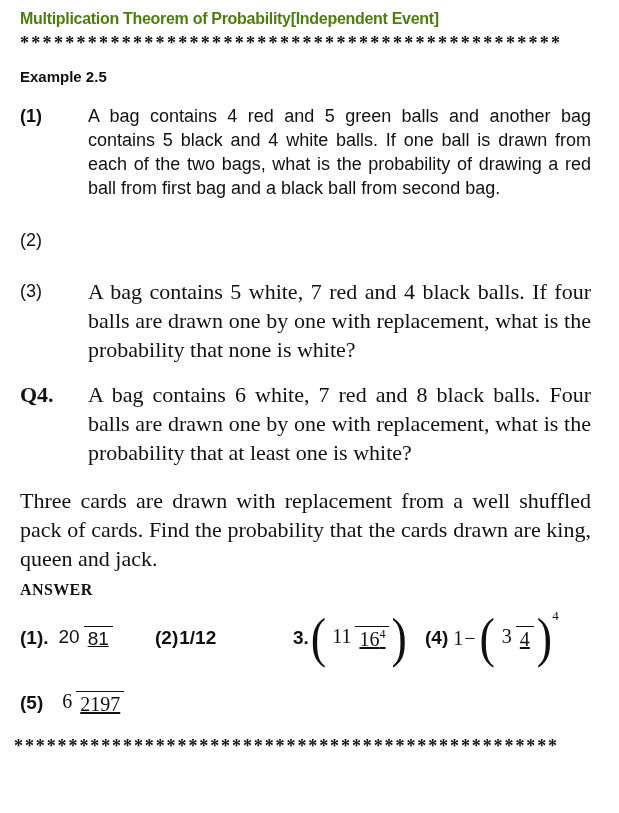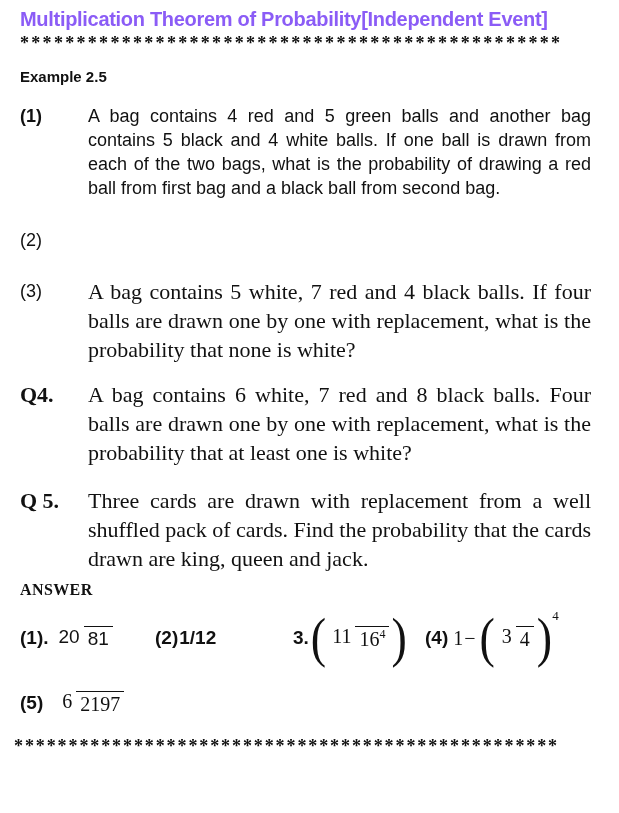--- a/index.html
+++ b/index.html
@@ -11,24 +11,24 @@
     padding: 6px 28px 0 20px;
     background: #ffffff;
     color: #111111;
     font-family: "Liberation Sans", sans-serif;
     overflow: hidden;
   }
   .title {
     margin: 0;
     font-family: "Liberation Sans", sans-serif;
     font-weight: bold;
-    font-size: 20px;
+    font-size: 16px;
     line-height: 26px;
     letter-spacing: -0.3px;
-    color: #8b5cf6;
+    color: #4d7c0f;
     white-space: nowrap;
   }
   .divider {
     font-family: "Liberation Serif", serif;
     font-weight: bold;
     font-size: 18px;
     line-height: 21px;
     letter-spacing: 2.3px;
     white-space: nowrap;
     overflow: hidden;
@@ -65,21 +65,21 @@
   }
   .answers-row { position: relative; height: 70px; margin-top: 1px; }
   .ans { position: absolute; top: 0; height: 70px; display: flex; align-items: center; gap: 6px; }
   .ans-1 { left: 0px; }
   .ans-2 { left: 135px; gap: 1px; }
   .ans-3 { left: 273px; gap: 4px; }
   .ans-4 { left: 405px; gap: 5px; }
   .ans-label { font-family: "Liberation Sans", sans-serif; font-weight: bold; font-size: 19px; }
   .frac { display: inline-flex; flex-direction: row; align-items: center; line-height: 1.08; }
   .frac .num { padding: 0 4px 2px 4px; }
-  .frac .den { border-top: 1.6px solid #111111; padding: 2px 4px 0 4px; }
+  .frac .den { border-top: 1.6px solid #111111; padding: 2px 4px 0 4px; text-decoration: underline; }
   .frac.sans { font-family: "Liberation Sans", sans-serif; font-size: 19px; }
   .frac.serif { font-family: "Liberation Serif", serif; font-size: 20px; text-align: center; }
   .inner-exp { font-size: 12px; vertical-align: super; line-height: 0; }
   .paren {
     font-family: "Liberation Serif", serif;
     font-size: 46px;
     font-weight: 400;
     display: inline-block;
     transform: scaleY(1.18);
     line-height: 58px;
@@ -118,21 +118,20 @@
     <span class="q-label">(3)</span>
     <span class="q-text">A bag contains 5 white, 7 red and 4 black balls. If four balls are drawn one by one with replacement, what is the probability that none is white?</span>
   </div>
 
   <div class="q serif-body serif-label q-4">
     <span class="q-label">Q4.</span>
     <span class="q-text">A bag contains 6 white, 7 red and 8 black balls. Four balls are drawn one by one with replacement, what is the probability that at least one is white?</span>
   </div>
 
   <div class="q serif-body serif-label q-5">
-    <span class="q-label">Q 5.</span>
     <span class="q-text">Three cards are drawn with replacement from a well shuffled pack of cards. Find the probability that the cards drawn are king, queen and jack.</span>
   </div>
 
   <h2 class="answer-heading">ANSWER</h2>
 
   <div class="answers-row">
 
     <div class="ans ans-1">
       <span class="ans-label">(1).</span>
       <span class="frac sans">

